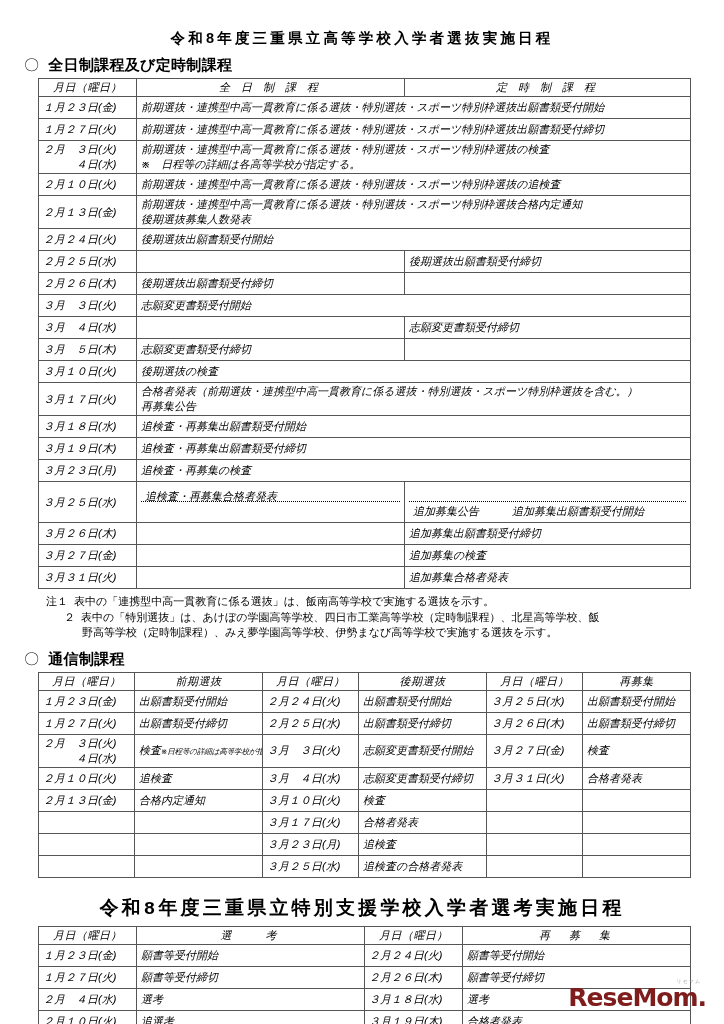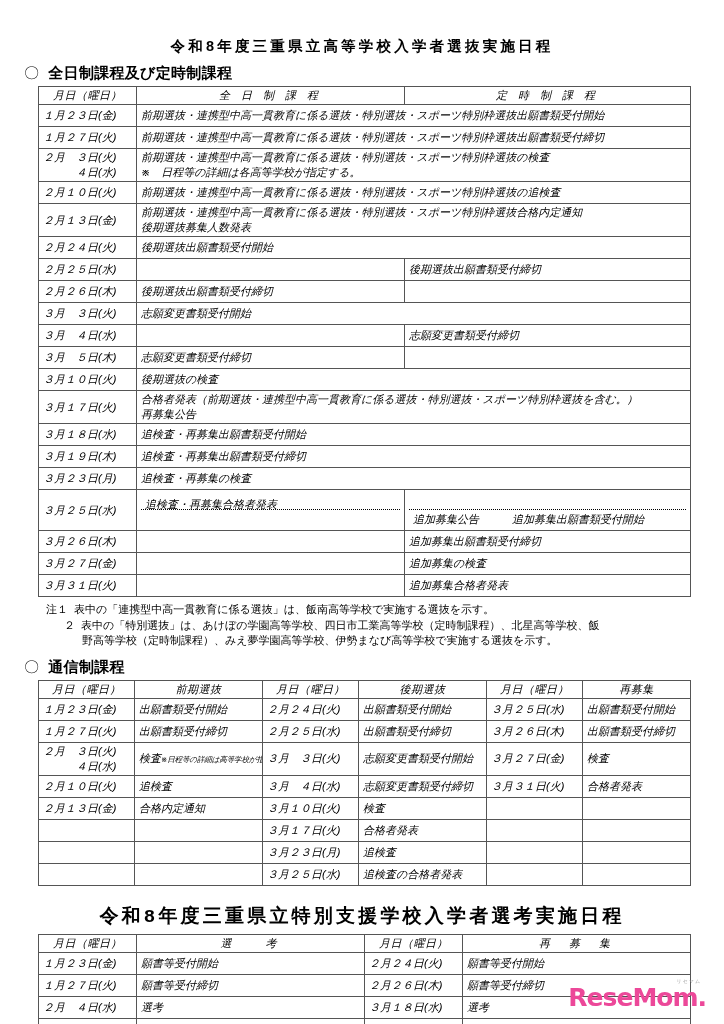--- a/index.html
+++ b/index.html
@@ -24,21 +24,21 @@
     box-sizing: border-box;
     padding: 0;
   }
 
   
   .doc-title {
     text-align: center;
     font-size: 14.5px;
     font-weight: bold;
     letter-spacing: 3.2px;
-    padding-top: 38px;
+    padding-top: 30px;
     padding-bottom: 0;
     line-height: 1.2;
     font-family: "Liberation Sans", "DejaVu Sans", sans-serif;
   }
   .doc-title-2 {
     text-align: center;
     font-size: 19px;
     font-weight: bold;
     letter-spacing: 3.2px;
     margin-top: 20px;
@@ -139,21 +139,21 @@
   .logo {
     position: absolute;
     right: 18px;
     bottom: 14px;
     text-align: right;
   }
   .logo-text {
     font-family: "DejaVu Sans", "Liberation Sans", sans-serif;
     font-size: 25px;
     font-weight: bold;
-    color: #ec4899;
+    color: #7f1d1d;
     letter-spacing: -1px;
     line-height: 1;
   }
   .logo-ruby {
     position: absolute;
     top: -7px;
     right: 5px;
     font-size: 5px;
     color: #a5a5a5;
     letter-spacing: 1px;

